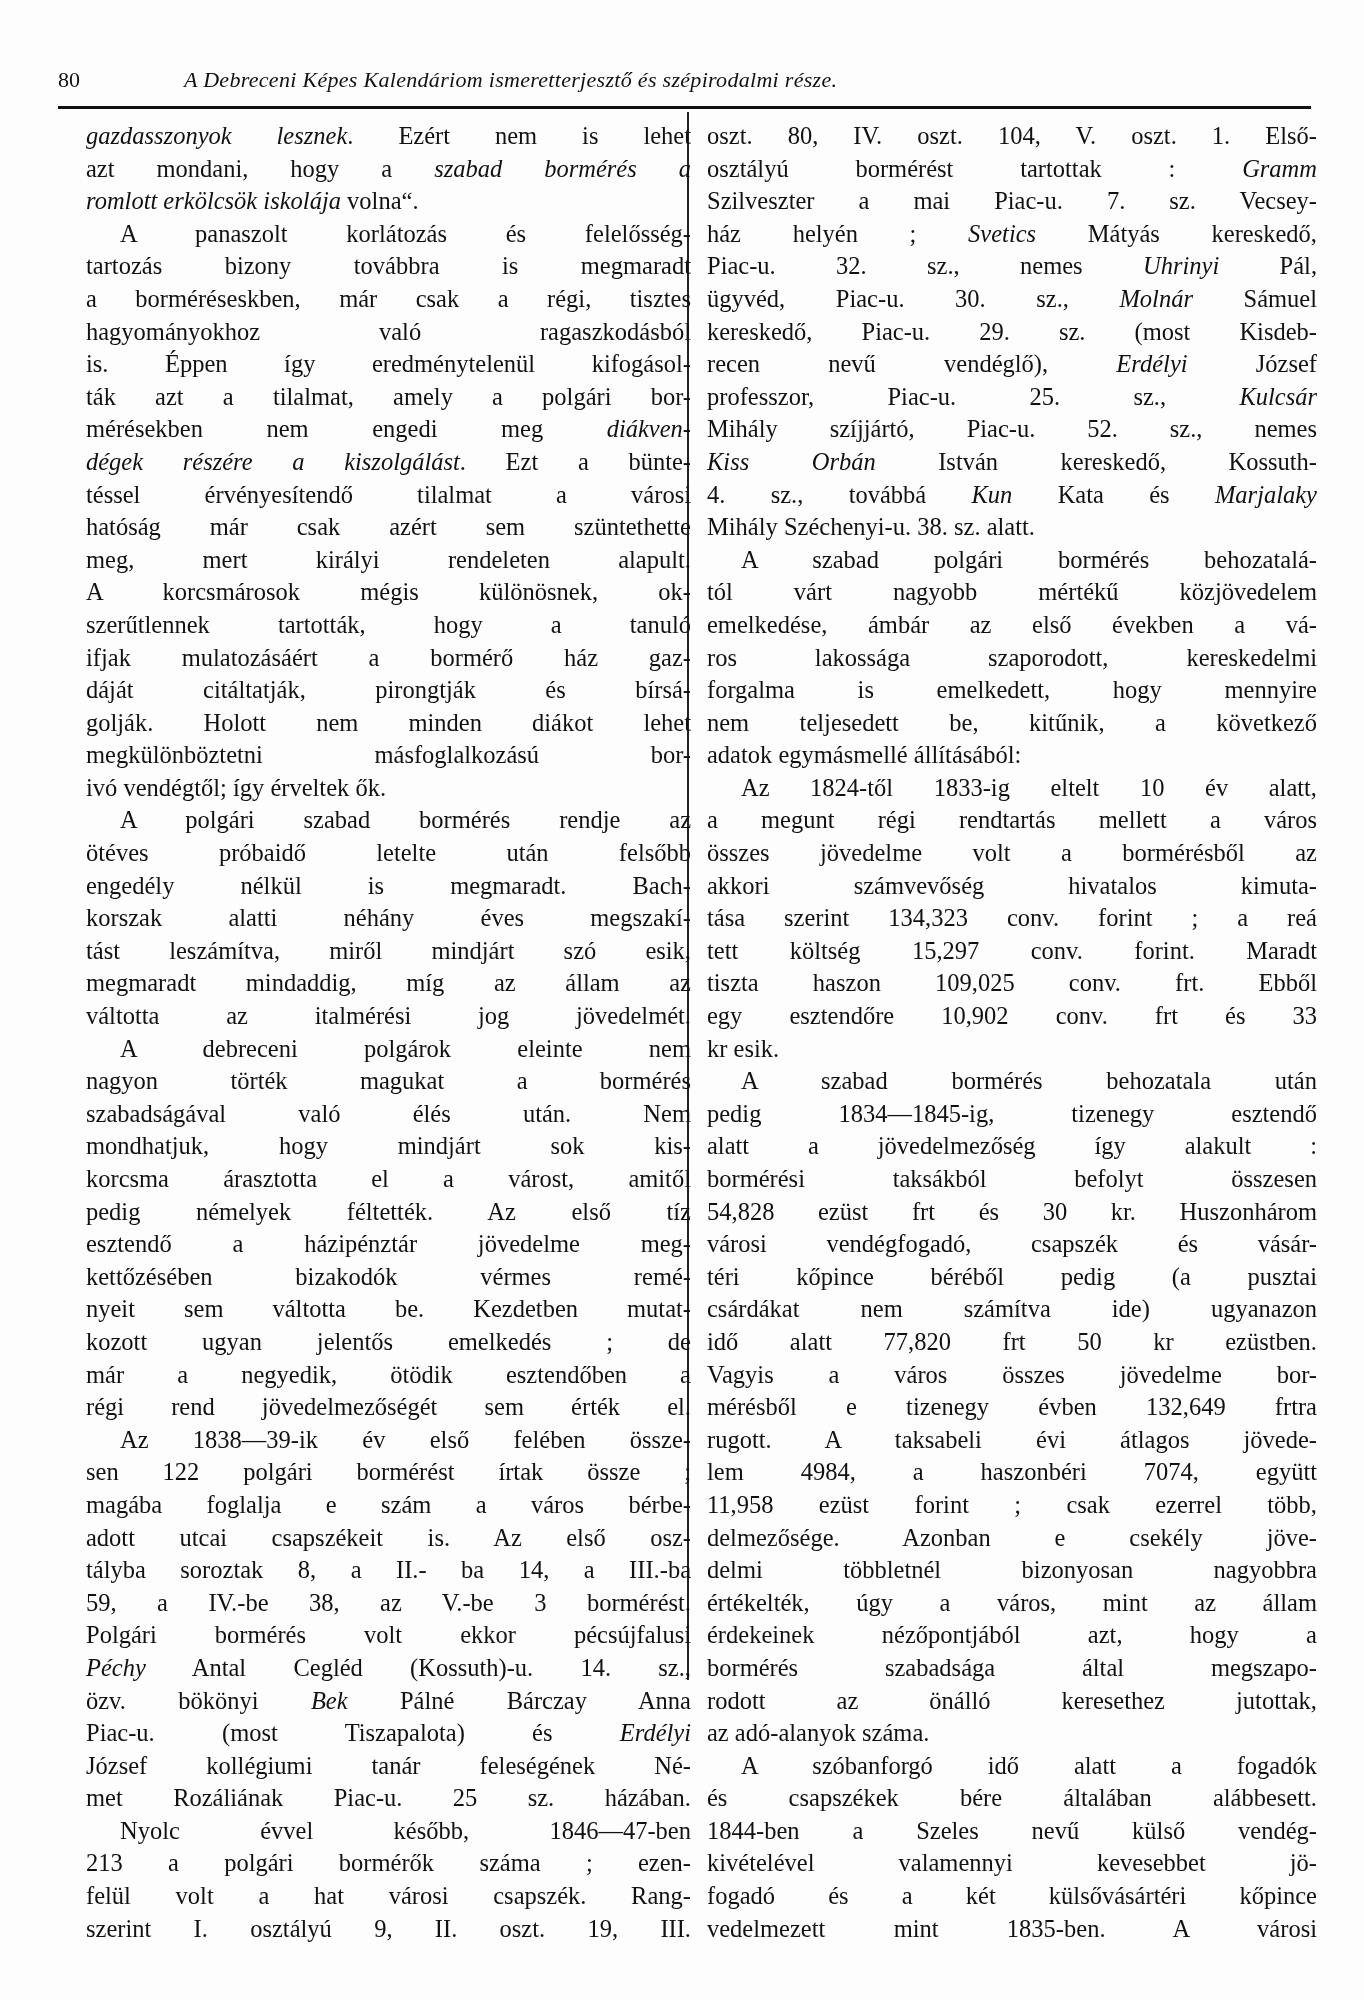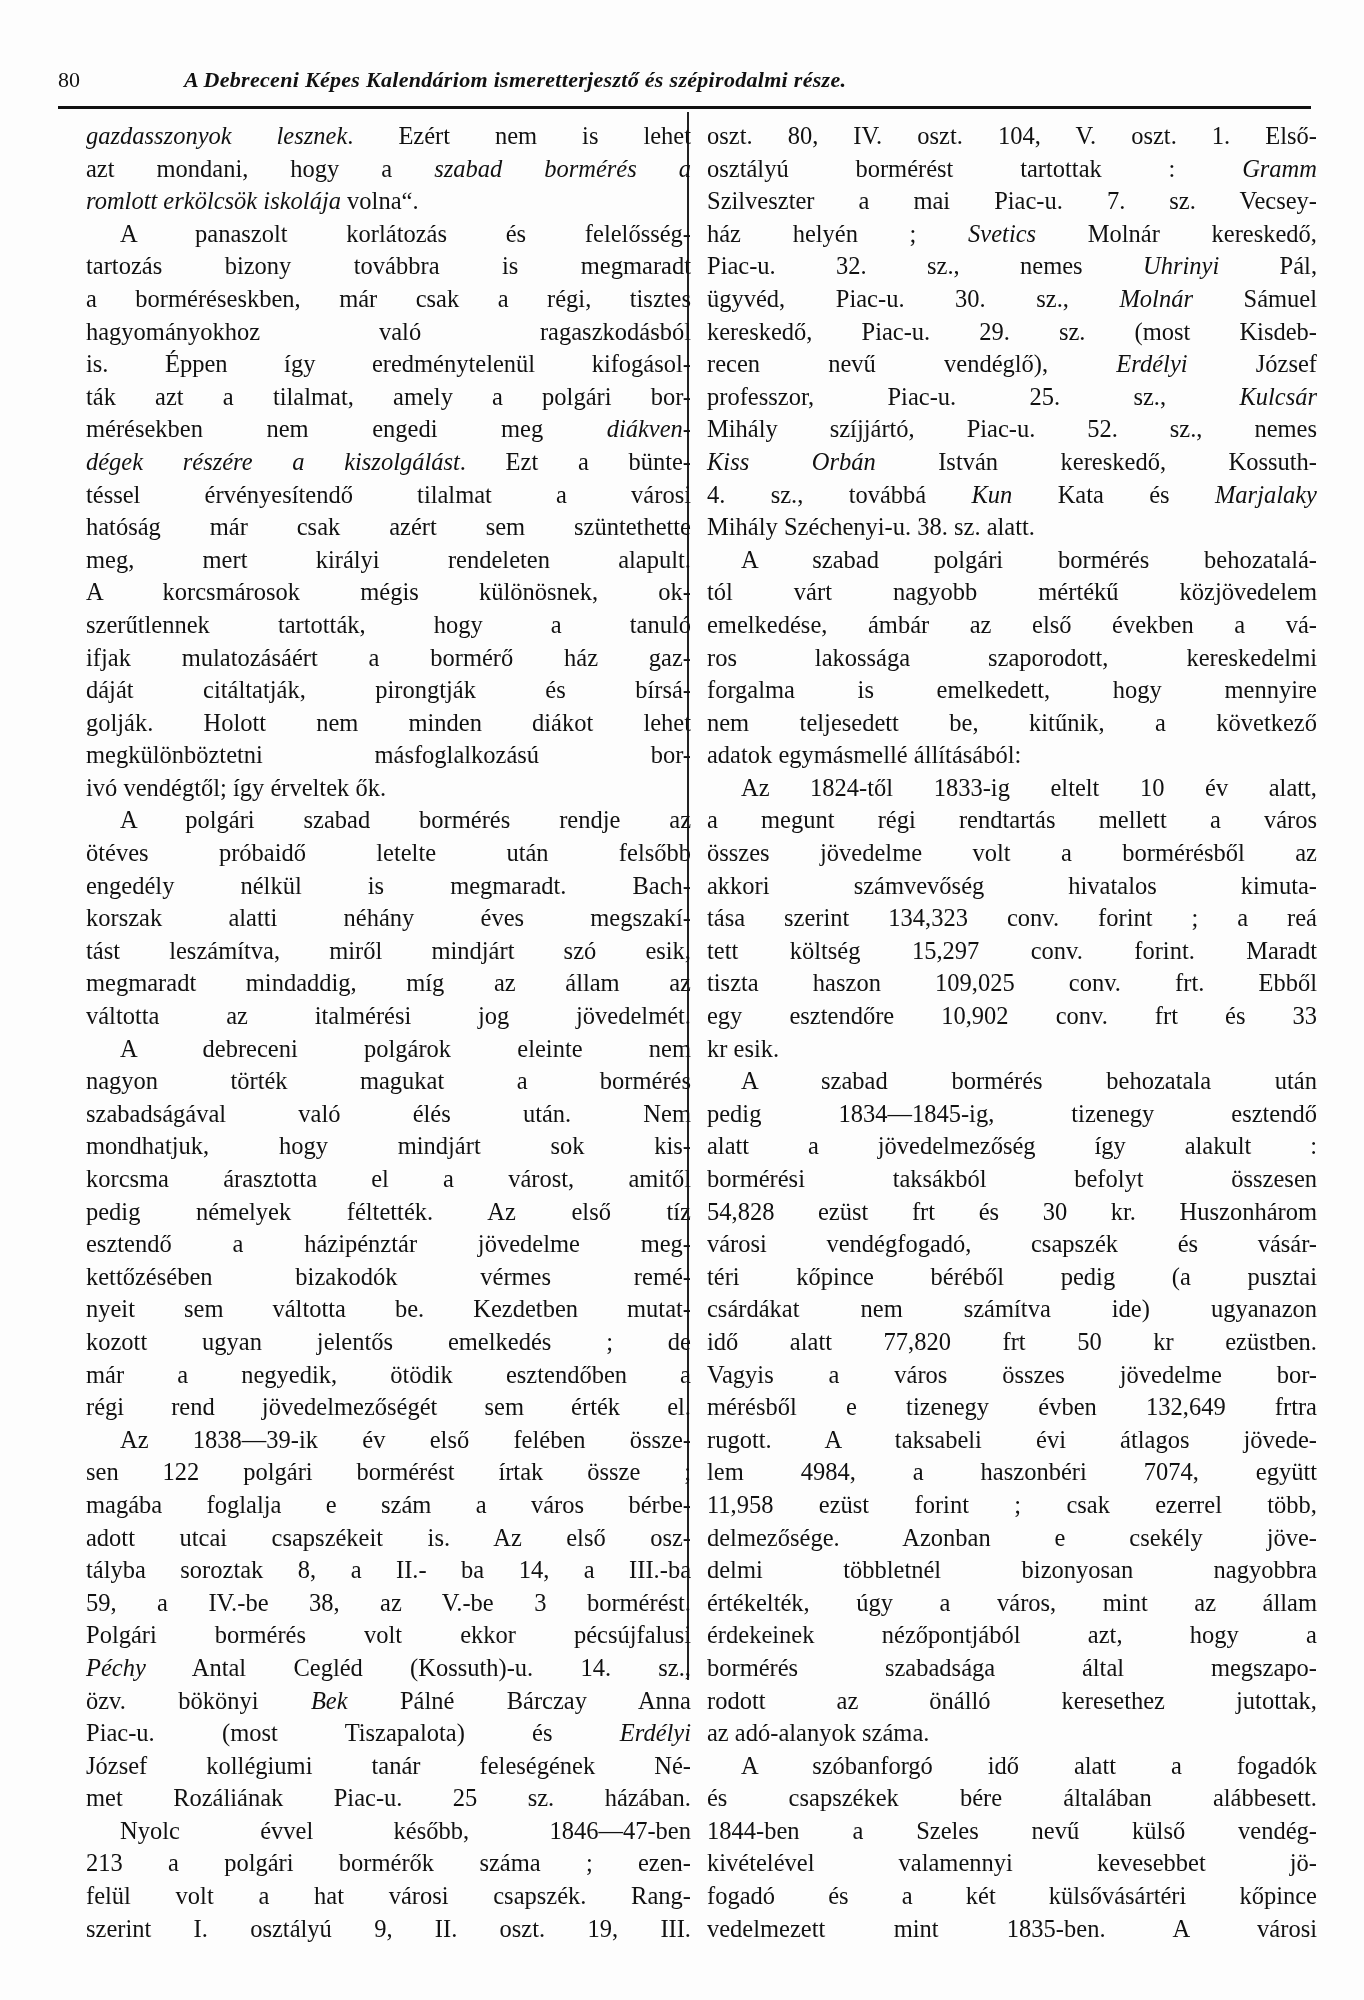--- a/index.html
+++ b/index.html
@@ -3,21 +3,21 @@
 <meta charset="utf-8">
 <style>
   html,body{margin:0;padding:0;background:#ffffff;}
   body{width:1364px;height:2000px;position:relative;overflow:hidden;
        font-family:"DejaVu Serif","Liberation Serif",serif;color:#111;}
   .page{position:absolute;left:0;top:0;width:1364px;height:2000px;background:#fdfdfd;}
   .header{position:absolute;top:62px;left:58px;width:1250px;height:36px;
           font-size:22px;line-height:36px;}
   .pgno{position:absolute;left:0;top:0;font-family:"Liberation Serif",serif;}
   .htitle{position:absolute;left:126px;top:0;font-style:italic;letter-spacing:0.3px;
-          font-family:"Liberation Serif",serif;font-weight:bold;}
+          font-family:"Liberation Serif",serif;}
   .rule{position:absolute;left:58px;top:106px;width:1253px;height:3px;background:#111;}
   .vrule{position:absolute;left:687px;top:112px;width:2px;height:1568px;background:#222;}
   .col{position:absolute;top:120px;}
   .col.left{left:86px;width:605px;}
   .col.right{left:707px;width:610px;}
   .ln{display:block;height:32.6px;line-height:32.6px;font-size:24.5px;
       text-align:justify;text-align-last:justify;white-space:nowrap;overflow:visible;
       font-family:"Liberation Serif",serif;}
   .ln.end{text-align-last:left;}
   .ln.ind{text-indent:34px;}
@@ -89,21 +89,21 @@
       <div class="ln"><span>met Rozáliának Piac-u. 25 sz. házában.</span></div>
       <div class="ln ind"><span>Nyolc évvel később, 1846—47-ben</span></div>
       <div class="ln"><span>213 a polgári bormérők száma ; ezen-</span></div>
       <div class="ln"><span>felül volt a hat városi csapszék. Rang-</span></div>
       <div class="ln"><span>szerint I. osztályú 9, II. oszt. 19, III.</span></div>
     </div>
   <div class="col right" id="col-right">
       <div class="ln"><span>oszt. 80, IV. oszt. 104, V. oszt. 1. Első-</span></div>
       <div class="ln"><span>osztályú bormérést tartottak : </span><span class="i">Gramm</span></div>
       <div class="ln"><span>Szilveszter a mai Piac-u. 7. sz. Vecsey-</span></div>
-      <div class="ln"><span>ház helyén ; </span><span class="i">Svetics</span><span> Molnár kereskedő,</span></div>
+      <div class="ln"><span>ház helyén ; </span><span class="i">Svetics</span><span> Mátyás kereskedő,</span></div>
       <div class="ln"><span>Piac-u. 32. sz., nemes </span><span class="i">Uhrinyi</span><span> Pál,</span></div>
       <div class="ln"><span>ügyvéd, Piac-u. 30. sz., </span><span class="i">Molnár</span><span> Sámuel</span></div>
       <div class="ln"><span>kereskedő, Piac-u. 29. sz. (most Kisdeb-</span></div>
       <div class="ln"><span>recen nevű vendéglő), </span><span class="i">Erdélyi</span><span> József</span></div>
       <div class="ln"><span>professzor, Piac-u. 25. sz., </span><span class="i">Kulcsár</span></div>
       <div class="ln"><span>Mihály szíjjártó, Piac-u. 52. sz., nemes</span></div>
       <div class="ln"><span class="i">Kiss Orbán</span><span> István kereskedő, Kossuth-</span></div>
       <div class="ln"><span>4. sz., továbbá </span><span class="i">Kun</span><span> Kata és </span><span class="i">Marjalaky</span></div>
       <div class="ln end"><span>Mihály Széchenyi-u. 38. sz. alatt.</span></div>
       <div class="ln ind"><span>A szabad polgári bormérés behozatalá-</span></div>

